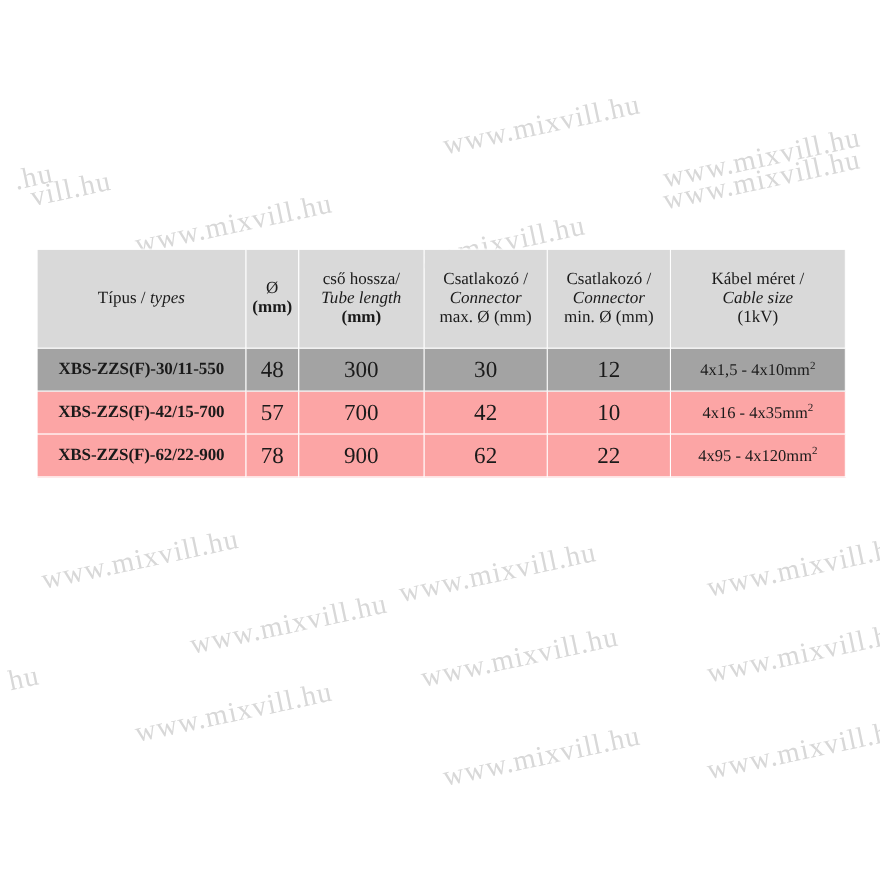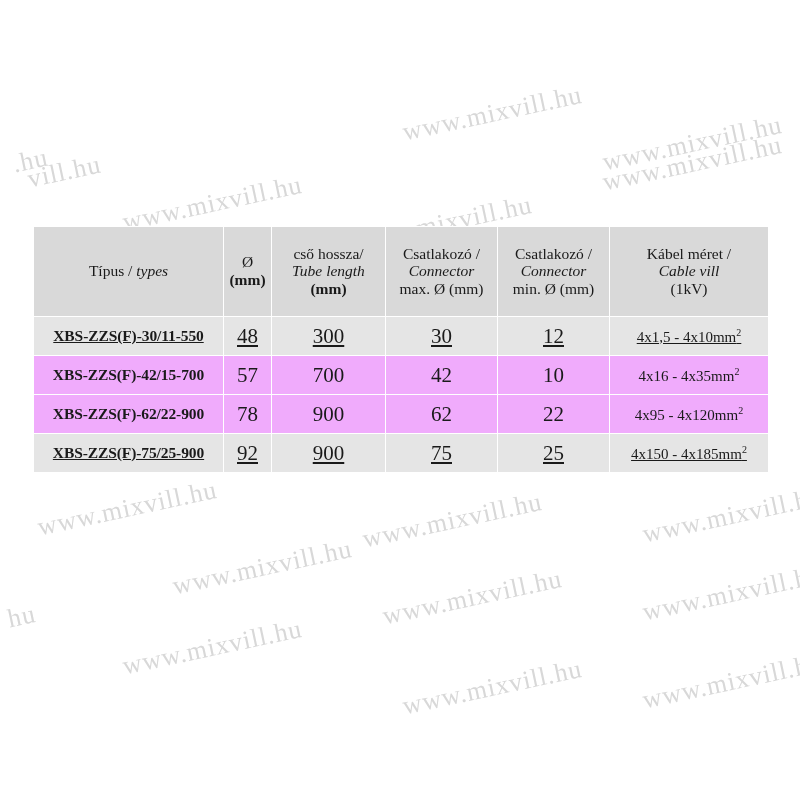--- a/index.html
+++ b/index.html
@@ -64,22 +64,22 @@
   }
   thead th .it { font-style: italic; }
   thead th .bd { font-weight: bold; }
 
   
   tbody td {
     font-size: 21px;
     height: 34px;
     padding: 2px 4px;
   }
-  tbody tr.odd td { background: #e5e5e5; text-decoration: underline; }
-  tbody tr.even td { background: #f0abfc; margin-top: 32px; }
+  tbody tr.odd td { background: #a3a3a3; }
+  tbody tr.even td { background: #fca5a5; margin-top: 32px; }
   td.type {
     font-weight: bold;
     font-size: 15.5px;
     text-align: center;
     letter-spacing: -0.1px;
   }
   td.cable { font-size: 15px; }
   sup { font-size: 10px; vertical-align: super; }
 
   
@@ -123,21 +123,21 @@
         <col class="c4">
         <col class="c5">
     </colgroup>
     <thead>
       <tr id="head-row">
           <th><span>Típus / </span><span class="it">types</span></th>
           <th><span>Ø</span><br><span class="bd">(mm)</span></th>
           <th><span>cső hossza/</span><br><span class="it">Tube length</span><br><span class="bd">(mm)</span></th>
           <th><span>Csatlakozó /</span><br><span class="it">Connector</span><br><span>max. Ø (mm)</span></th>
           <th><span>Csatlakozó /</span><br><span class="it">Connector</span><br><span>min. Ø (mm)</span></th>
-          <th><span>Kábel méret /</span><br><span class="it">Cable vill</span><br><span>(1kV)</span></th>
+          <th><span>Kábel méret /</span><br><span class="it">Cable size</span><br><span>(1kV)</span></th>
         </tr>
     </thead>
     <tbody id="body-rows">
         <tr class="odd">
           <td class="type">XBS-ZZS(F)-30/11-550</td>
           <td>48</td>
           <td>300</td>
           <td>30</td>
           <td>12</td>
           <td class="cable">4x1,5 - 4x10mm<sup>2</sup></td>
@@ -151,23 +151,15 @@
           <td class="cable">4x16 - 4x35mm<sup>2</sup></td>
         </tr>
         <tr class="even">
           <td class="type">XBS-ZZS(F)-62/22-900</td>
           <td>78</td>
           <td>900</td>
           <td>62</td>
           <td>22</td>
           <td class="cable">4x95 - 4x120mm<sup>2</sup></td>
         </tr>
-        <tr class="odd">
-          <td class="type">XBS-ZZS(F)-75/25-900</td>
-          <td>92</td>
-          <td>900</td>
-          <td>75</td>
-          <td>25</td>
-          <td class="cable">4x150 - 4x185mm<sup>2</sup></td>
-        </tr>
       </tbody>
   </table>
 </div>
 
 </body></html>

